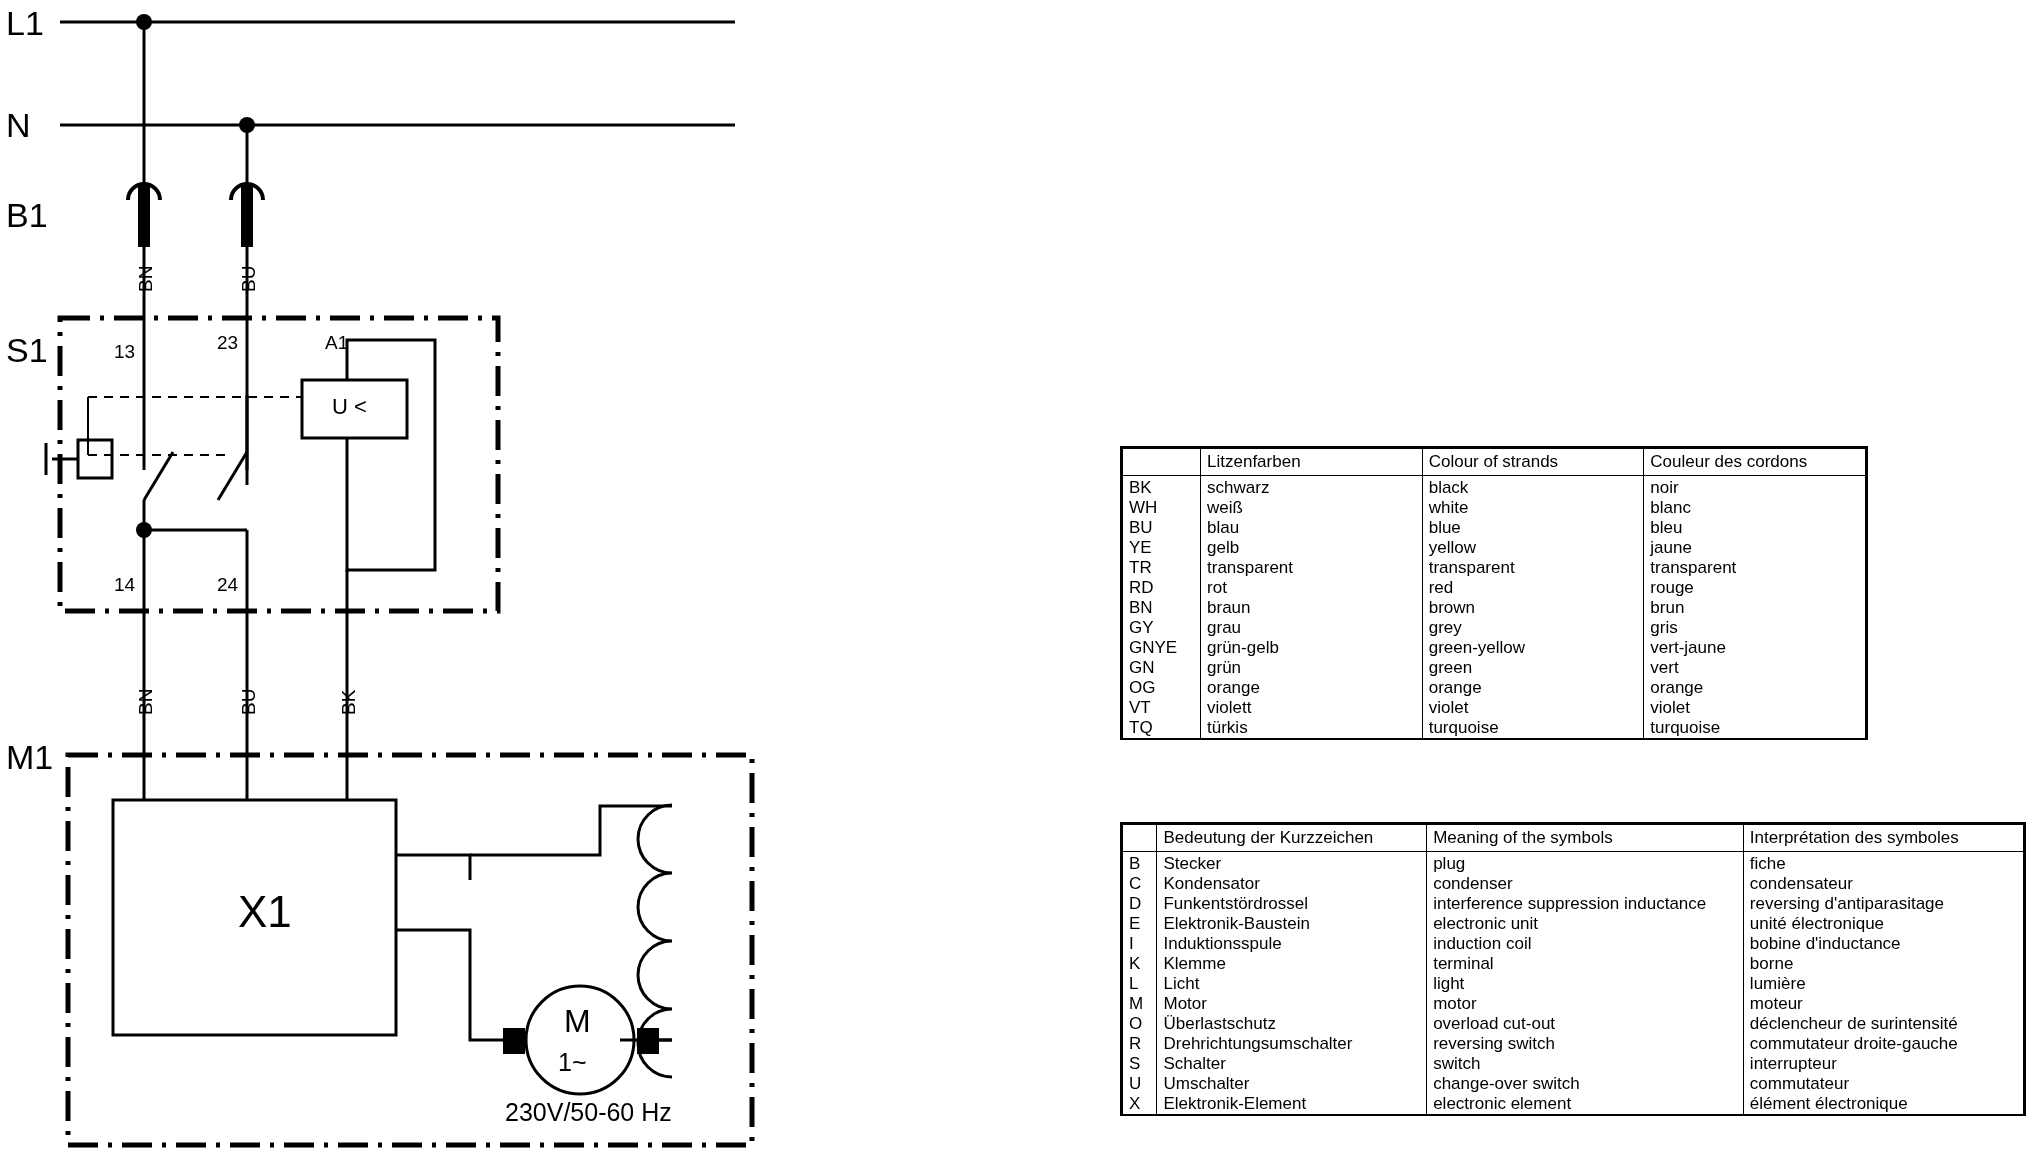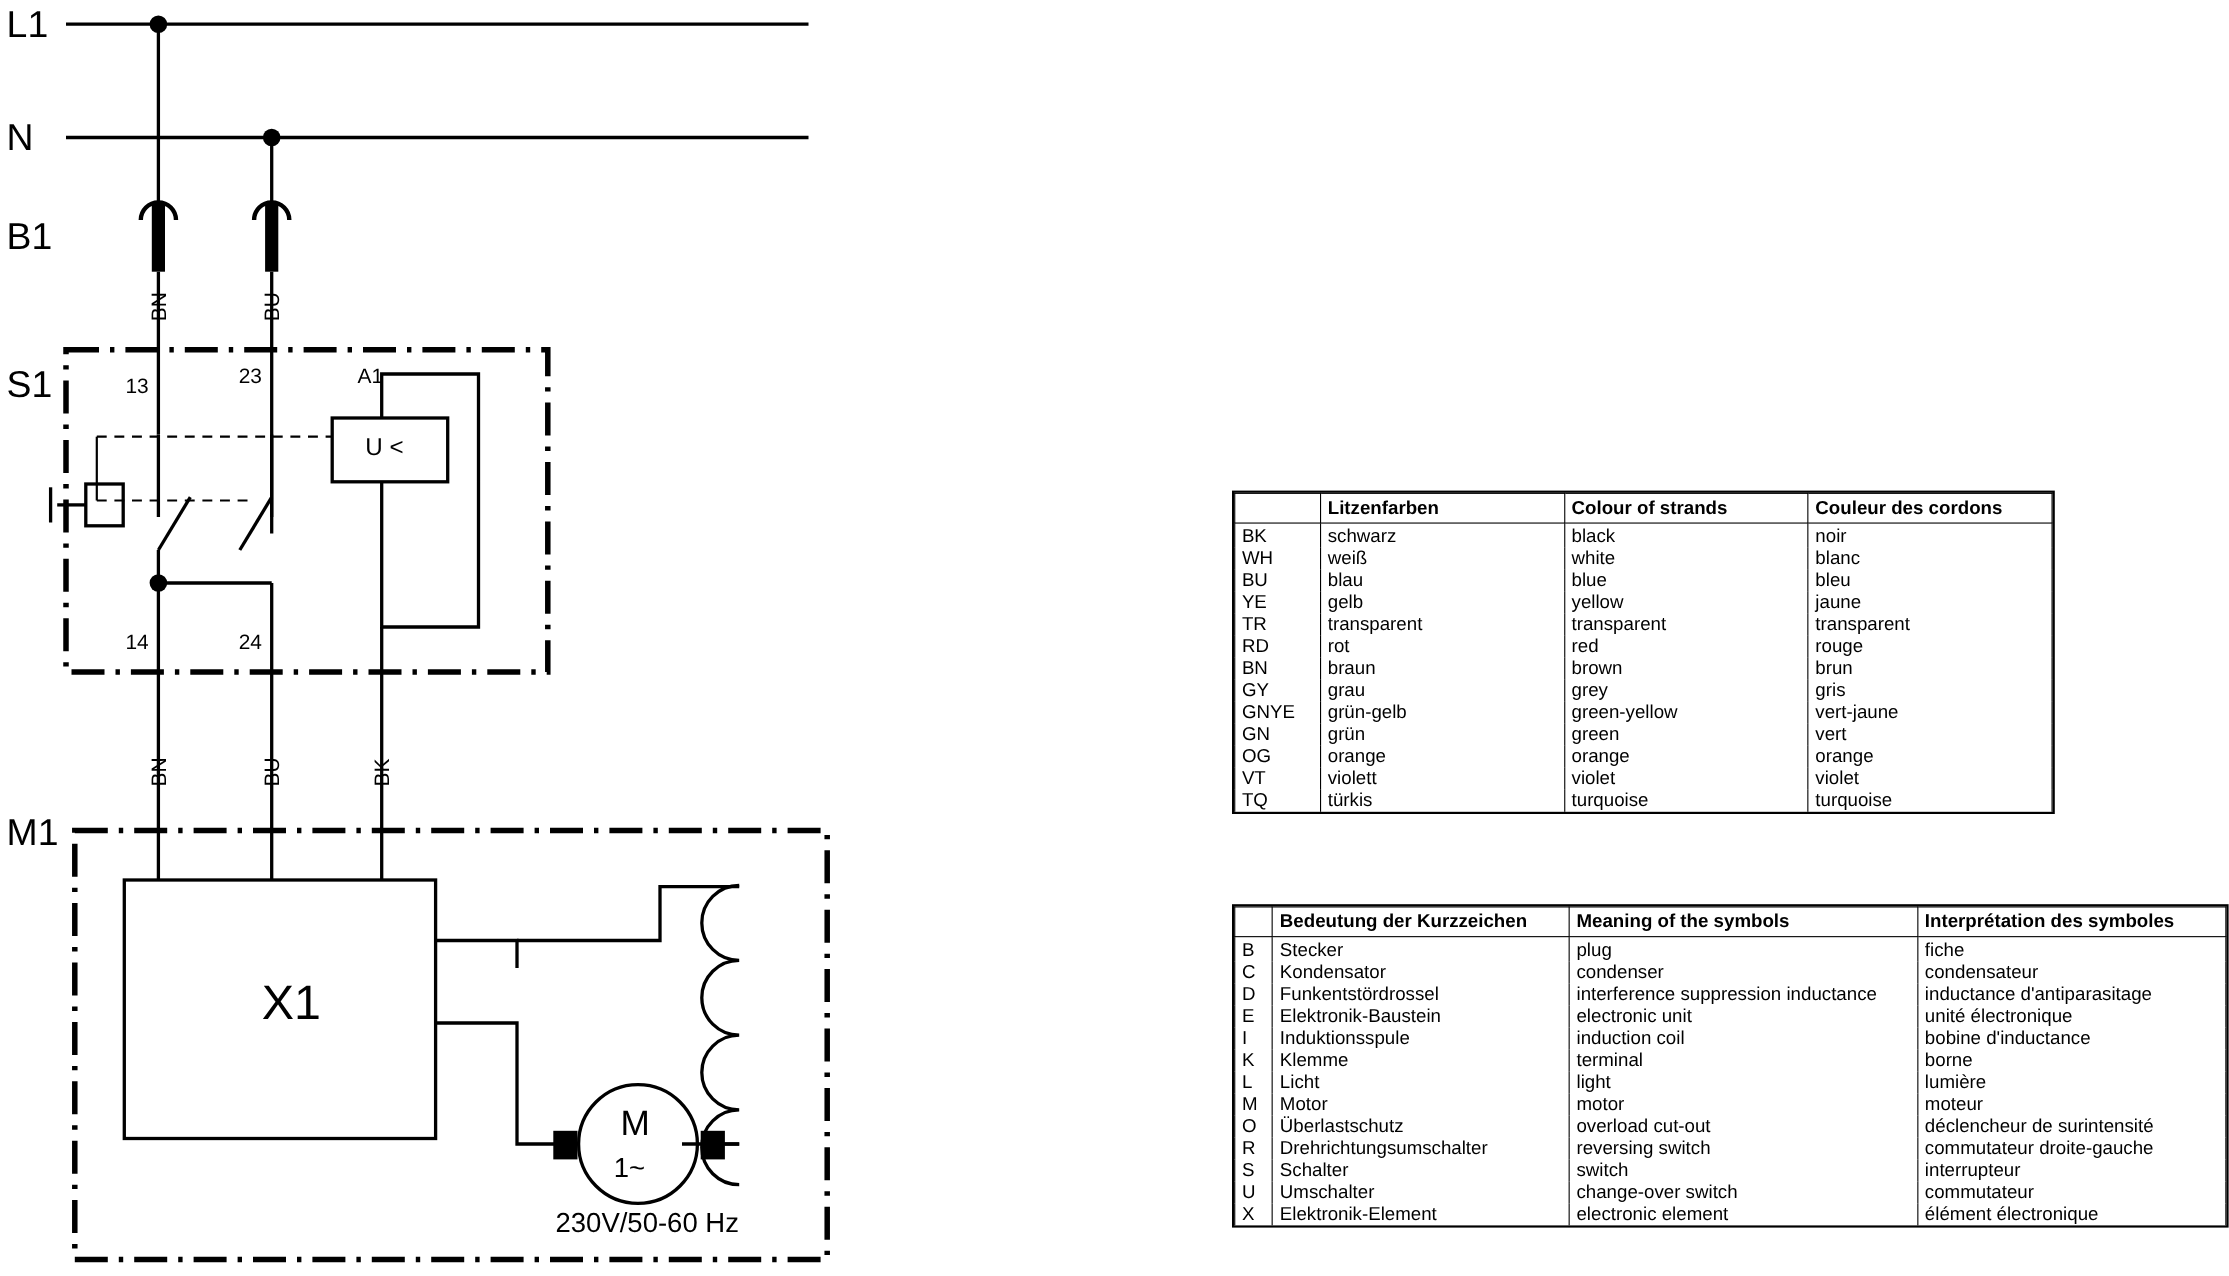--- a/index.html
+++ b/index.html
@@ -62,21 +62,21 @@
   }
   table.legend td, table.legend th {
     border: 1px solid #000;
     padding: 1px 6px;
     text-align: left;
     font-weight: normal;
     vertical-align: middle;
     white-space: nowrap;
   }
   table.legend thead th {
-    font-weight: bold;
+    font-weight: normal;
     padding: 3px 6px;
   }
   table.legend tbody td {
     border-left: 1px solid #000;
     border-right: 1px solid #000;
     border-top: none;
     border-bottom: none;
     line-height: 1.06;
   }
   table.legend tbody tr:first-child td { padding-top: 3px; }
@@ -316,21 +316,21 @@
           <tr>
             <td class="col-code">C</td>
             <td class="c2">Kondensator</td>
             <td class="c3">condenser</td>
             <td class="c4">condensateur</td>
           </tr>
           <tr>
             <td class="col-code">D</td>
             <td class="c2">Funkentstördrossel</td>
             <td class="c3">interference suppression inductance</td>
-            <td class="c4">inductance d'antiparasitage</td>
+            <td class="c4">reversing d'antiparasitage</td>
           </tr>
           <tr>
             <td class="col-code">E</td>
             <td class="c2">Elektronik-Baustein</td>
             <td class="c3">electronic unit</td>
             <td class="c4">unité électronique</td>
           </tr>
           <tr>
             <td class="col-code">I</td>
             <td class="c2">Induktionsspule</td>

